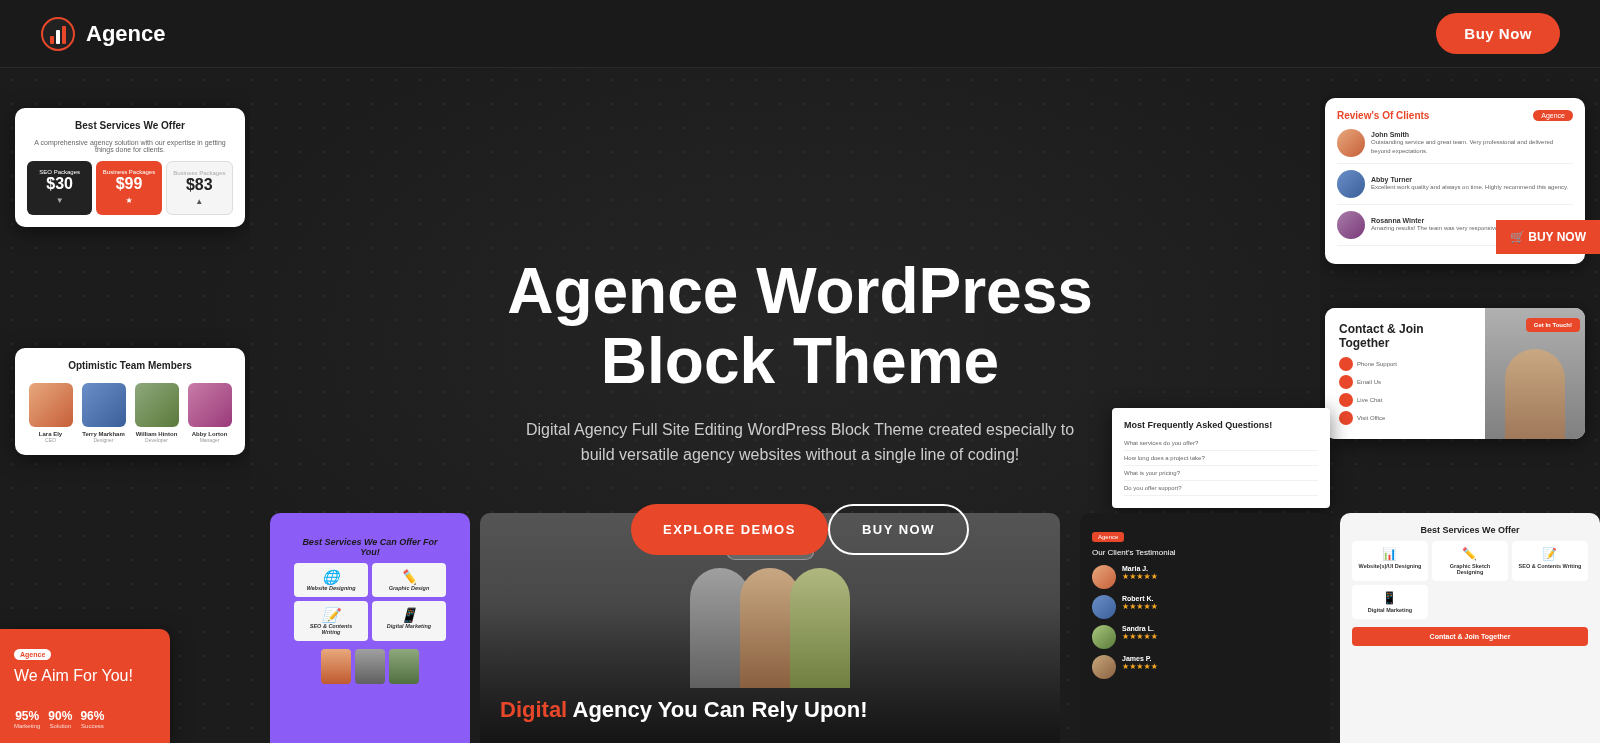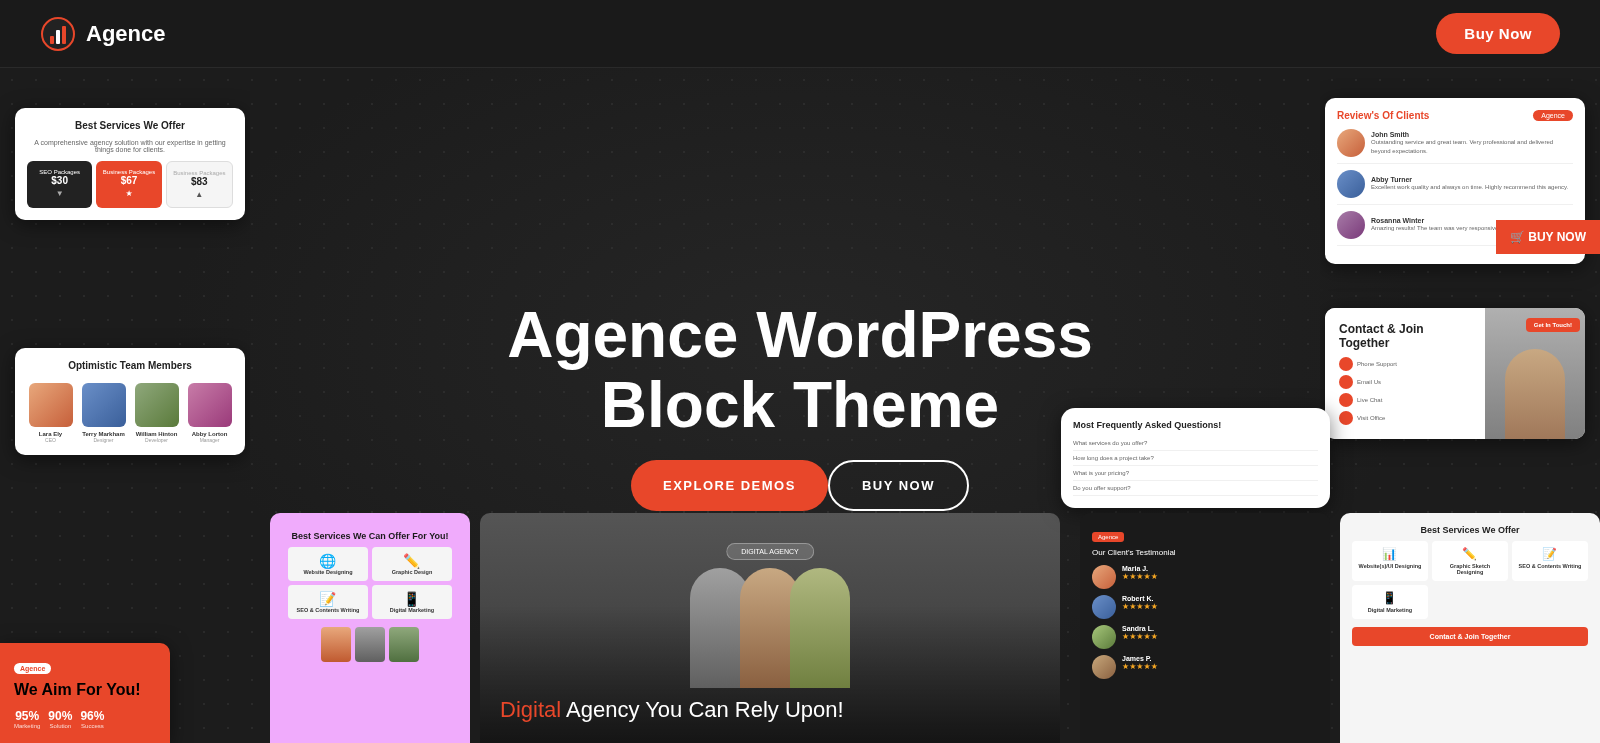--- a/index.html
+++ b/index.html
@@ -187,21 +187,21 @@
       flex: 1;
       border-radius: 6px;
       padding: 8px 4px;
       text-align: center;
     }
     .price-card.red { background: #e8472a; }
     .price-card.dark { background: #222; }
     .price-card.light { background: #f5f5f5; border: 1px solid #ddd; }
     .price-card .p-label { font-size: 6px; color: #aaa; }
     .price-card.red .p-label, .price-card.dark .p-label { color: #fff; }
-    .price-card .p-price { font-size: 10px; font-weight: 800; color: #fff; }
+    .price-card .p-price { font-size: 16px; font-weight: 800; color: #fff; }
     .price-card.light .p-price { color: #222; }
 
     
     .preview-card-team {
       position: absolute;
       left: 15px;
       top: 280px;
       width: 230px;
       background: #fff;
       border-radius: 10px;
@@ -254,24 +254,24 @@
       color: #e8472a;
       font-size: 7px;
       font-weight: 800;
       display: inline-block;
       padding: 2px 6px;
       border-radius: 10px;
       margin-bottom: 6px;
     }
     .mission-title {
       font-size: 16px;
-      font-weight: 700;
-      color: #000000;
+      font-weight: 400;
+      color: #ffffff;
       line-height: 1.2;
-      margin-bottom: 10px;
+      margin-bottom: 24px;
     }
     .mission-stats {
       display: flex;
       gap: 8px;
     }
     .mission-stat { text-align: center; }
     .mission-stat .ms-num { font-size: 12px; font-weight: 800; color: #fff; }
     .mission-stat .ms-label { font-size: 6px; color: rgba(255,255,255,0.8); }
 
     
@@ -420,21 +420,21 @@
       border-radius: 20px;
       white-space: nowrap;
     }
     .center-img-title {
       position: absolute;
       bottom: 20px;
       left: 20px;
       right: 20px;
       color: #fff;
       font-size: 22px;
-      font-weight: 400;
+      font-weight: 700;
       line-height: 1.2;
     }
     .center-img-title .highlight { color: #e8472a; }
 
     
     .people-group {
       position: absolute;
       inset: 0;
       display: flex;
       align-items: center;
@@ -480,23 +480,23 @@
     .test-av2 { background: linear-gradient(135deg, #6a8fc8, #3a5f9a); }
     .test-av3 { background: linear-gradient(135deg, #a8c87c, #5a7a3a); }
     .test-av4 { background: linear-gradient(135deg, #c8a87c, #8a6040); }
     .test-name { font-size: 7px; font-weight: 700; color: #fff; }
     .test-stars { color: #f5a623; font-size: 8px; }
 
     .right-bottom-faq {
       position: absolute;
       right: 270px;
       bottom: 235px;
-      width: 269px;
+      width: 218px;
       background: #fff;
-      border-radius: 14px;
+      border-radius: 4px;
       padding: 12px;
       box-shadow: 0 4px 20px rgba(0,0,0,0.5);
     }
     .faq-title { font-size: 9px; font-weight: 800; color: #222; margin-bottom: 6px; }
     .faq-item { font-size: 6px; color: #666; border-bottom: 1px solid #f0f0f0; padding: 4px 0; }
 
     
     .far-right-bottom {
       position: absolute;
       right: 0;
@@ -538,20 +538,21 @@
   </div>
   <button class="buy-now-btn-nav">Buy Now</button>
 </div>
 
 <div class="hero">
   <div class="hero-content">
     <h1 class="hero-title">
       <span>Agence WordPress</span><br>
       <span>Block Theme</span>
     </h1>
+    <p class="hero-subtitle">Digital Agency Full Site Editing WordPress Block Theme created especially to build versatile agency websites without a single line of coding!</p>
     <div class="hero-buttons">
       <button class="btn-explore">EXPLORE DEMOS</button>
       <button class="btn-buynow">BUY NOW</button>
     </div>
   </div>
 </div>
 
 <div class="floating-buy-now">🛒 BUY NOW</div>
 
 <div class="left-previews">
@@ -560,21 +561,21 @@
     <div class="pc-title">Best Services We Offer</div>
     <div class="pc-subtitle">A comprehensive agency solution with our expertise in getting things done for clients.</div>
     <div class="price-cards">
       <div class="price-card dark">
         <div class="p-label">SEO Packages</div>
         <div class="p-price">$30</div>
         <div style="font-size:8px;color:#aaa;margin-top:3px;">▼</div>
       </div>
       <div class="price-card red">
         <div class="p-label">Business Packages</div>
-        <div class="p-price">$67</div>
+        <div class="p-price">$99</div>
         <div style="font-size:8px;color:#fff;margin-top:3px;">★</div>
       </div>
       <div class="price-card light">
         <div class="p-label">Business Packages</div>
         <div class="p-price">$83</div>
         <div style="font-size:8px;color:#555;margin-top:3px;">▲</div>
       </div>
     </div>
   </div>
 
@@ -681,21 +682,21 @@
     <div class="contact-right">
       <div class="contact-person">
         <div class="person-shape"></div>
       </div>
       <div class="get-in-touch">Get In Touch!</div>
     </div>
   </div>
 </div>
 
 <div style="position:absolute;left:270px;bottom:0;width:200px;height:230px;z-index:20;">
-  <div style="background:#f0abfc;border-radius:10px 10px 0 0;padding:18px;height:100%;overflow:hidden;">
+  <div style="background:#8b5cf6;border-radius:10px 10px 0 0;padding:24px;height:100%;overflow:hidden;font-style:italic;">
     <div style="font-size:9px;font-weight:800;color:#1a1a1a;text-align:center;margin-bottom:6px;">Best Services We Can Offer For You!</div>
     <div style="display:grid;grid-template-columns:1fr 1fr;gap:4px;">
       <div style="background:#f5f5f5;border-radius:4px;padding:6px;text-align:center;">
         <div style="font-size:14px;">🌐</div>
         <div style="font-size:5.5px;color:#333;font-weight:600;">Website Designing</div>
       </div>
       <div style="background:#f5f5f5;border-radius:4px;padding:6px;text-align:center;">
         <div style="font-size:14px;">✏️</div>
         <div style="font-size:5.5px;color:#333;font-weight:600;">Graphic Design</div>
       </div>

